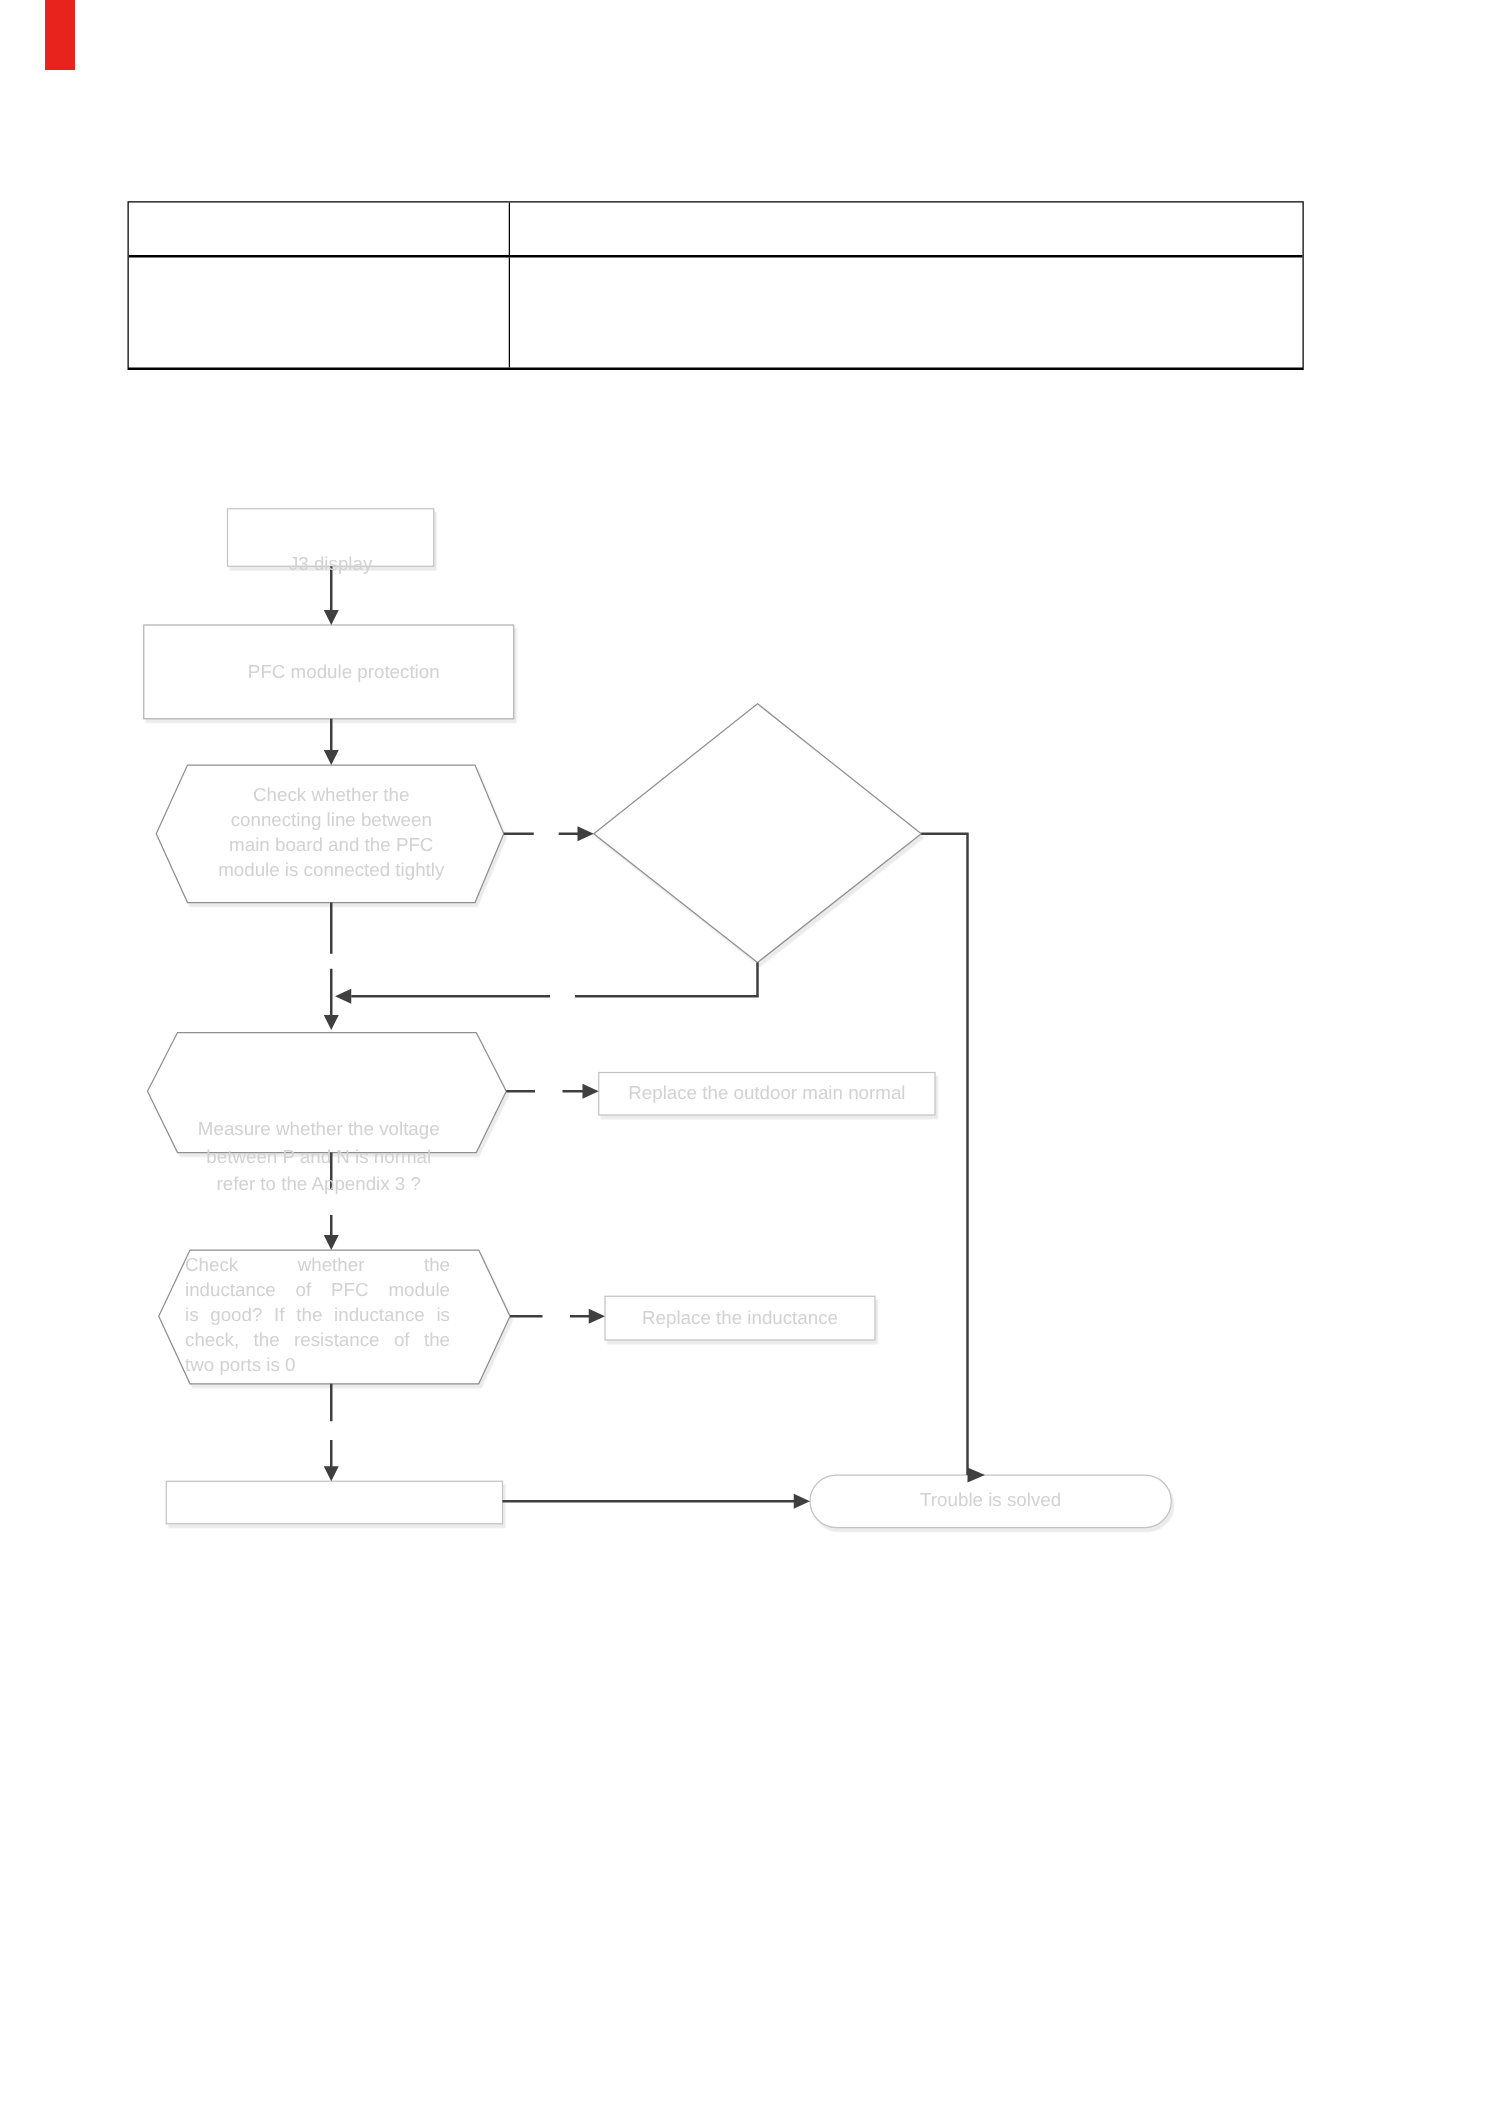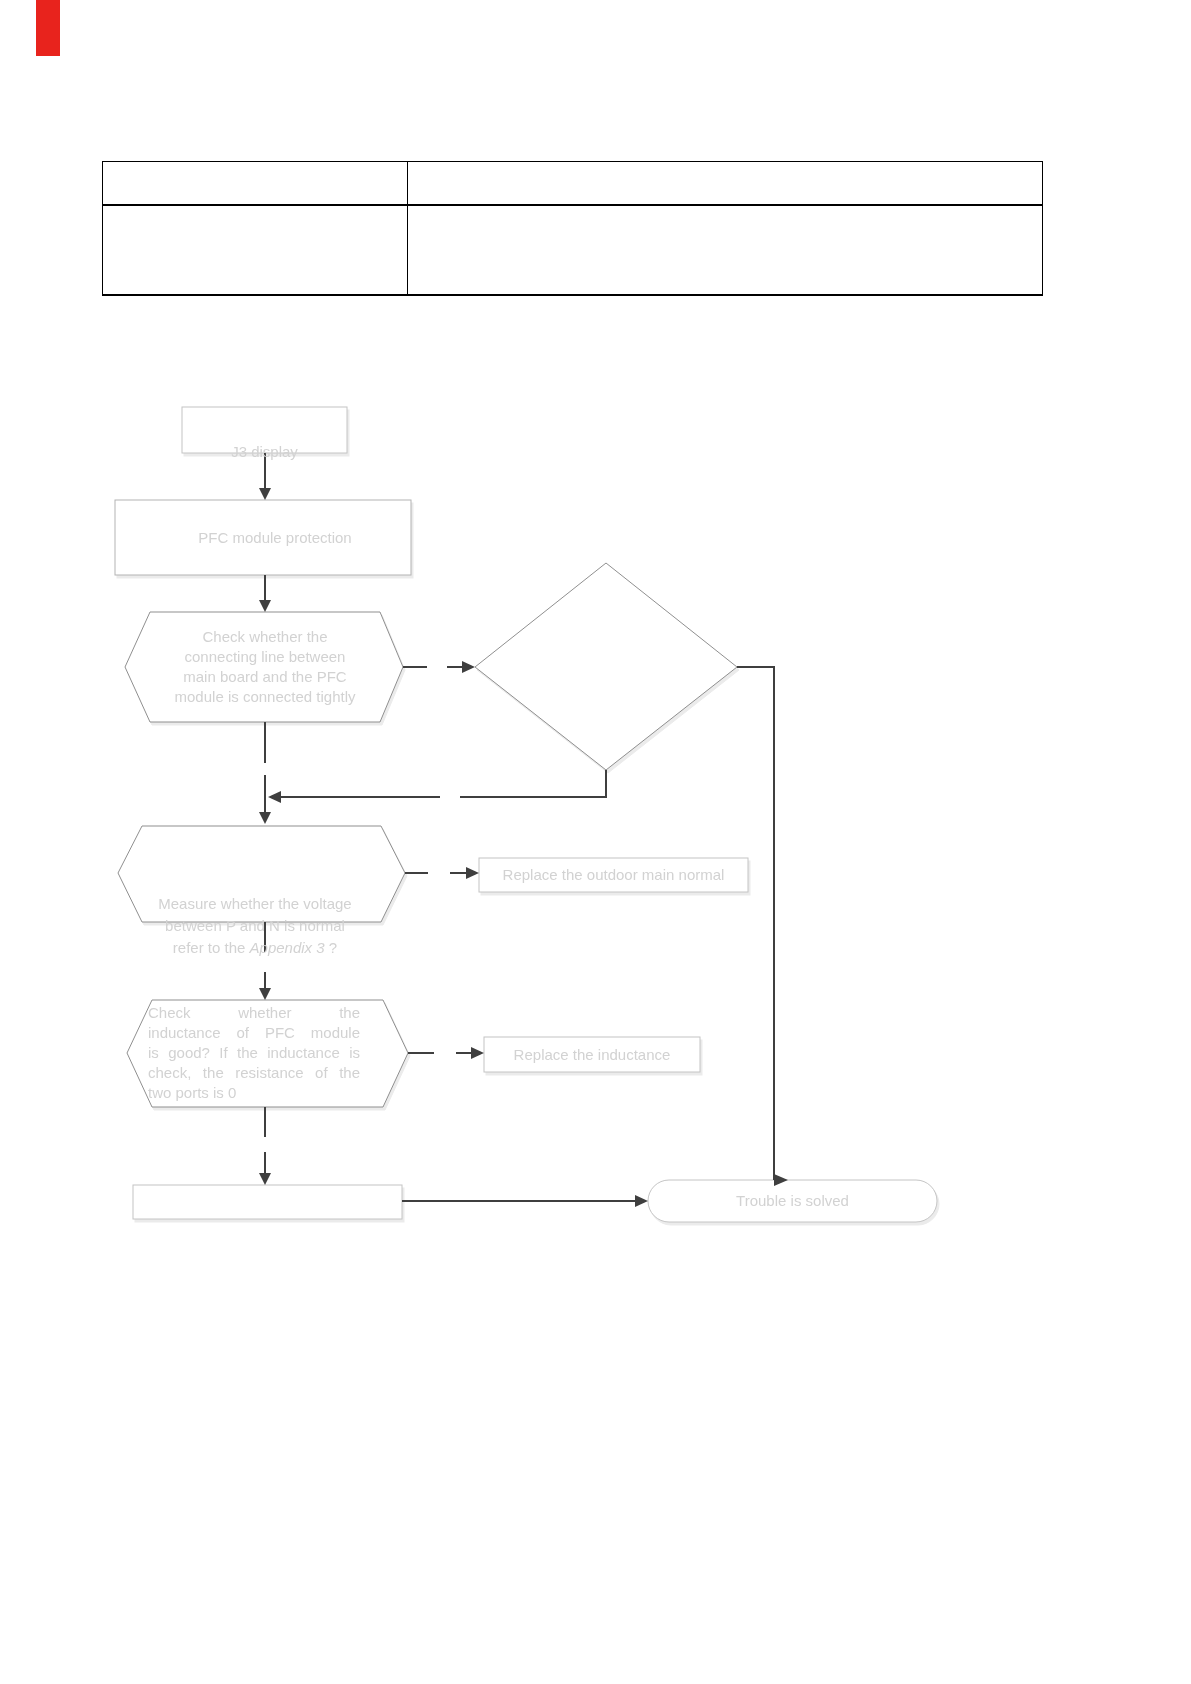--- a/index.html
+++ b/index.html
@@ -23,21 +23,21 @@
   .b-hex{stroke:#8f8f8f;stroke-width:1;}
   .conn{stroke:#3f3f3f;stroke-width:2;fill:none;}
   .head{fill:#3f3f3f;stroke:none;}
   .lbl{position:absolute;display:flex;align-items:center;justify-content:center;
     color:#d2d2d2;font-size:15px;line-height:20px;text-align:center;box-sizing:border-box;}
   .lbl.stack{flex-direction:column;}
   .lines{display:flex;flex-direction:column;width:100%;}
   .jline{display:block;width:100%;text-align:justify;text-align-last:justify;color:#d2d2d2;
     font-size:15px;line-height:20px;}
   .jline.last{text-align:center;text-align-last:left;}
-  .it{font-style:italic;}
+  .it{}
 </style>
 </head>
 <body>
 
 <div class="page">
 
   <div class="revision-mark"></div>
 
   <div class="info-table">
     <div class="row header">

